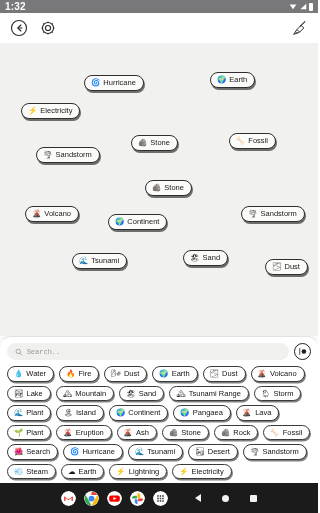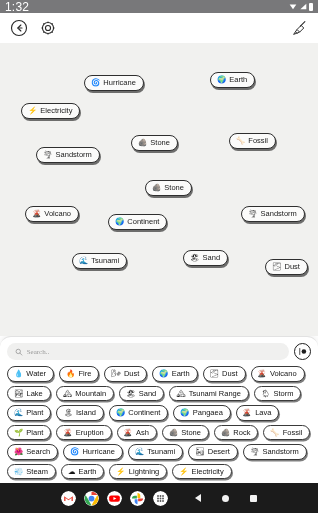--- a/index.html
+++ b/index.html
@@ -10,21 +10,21 @@
     overflow: hidden;
   }
   #app { position: relative; width: 318px; height: 513px; display: flex; flex-direction: column; }
 
   
   .statusbar {
     height: 13px; background: #78787a; color: #ffffff;
     display: flex; align-items: center; justify-content: space-between;
     padding: 0 5px; flex: none;
   }
-  .status-time { font-size: 12px; line-height: 1; letter-spacing: .2px; }
+  .status-time { font-size: 10px; line-height: 1; letter-spacing: .2px; font-weight: bold; }
   .status-icons { display: flex; align-items: center; gap: 2px; }
   .ic-wifi { width: 8px; height: 7px; }
   .ic-sig  { width: 8px; height: 7px; }
   .ic-bat  { width: 4px; height: 8px; background: #fff; border-radius: 1px; }
 
   
   .toolbar {
     height: 30px; background: #ffffff; flex: none;
     display: flex; align-items: center; padding: 0 9px; gap: 10px;
   }
@@ -58,21 +58,21 @@
     padding: 6px 7px 4px 7px;
     box-shadow: 0 -2px 6px rgba(0,0,0,.06);
   }
   .searchrow { display: flex; align-items: center; gap: 5px; margin-bottom: 6px; }
   .searchbox {
     flex: 1; height: 17px; background: #f0f0ef; border-radius: 9px;
     display: flex; align-items: center; gap: 4px; padding: 0 8px;
   }
   .search-input {
     border: none; outline: none; background: transparent;
-    font-family: Liberation Serif, serif;
+    font-family: Liberation Mono, monospace;
     font-size: 7px; color: #6d6d6d; width: 100%; padding: 0;
   }
   .search-input::placeholder { color: #9a9a9a; }
   .sortbtn {
     width: 17px; height: 17px; border-radius: 50%;
     border: 1.2px solid #1e1e1e; background: #fff;
     display: flex; align-items: center; justify-content: center;
     flex: none; cursor: pointer;
   }
 

